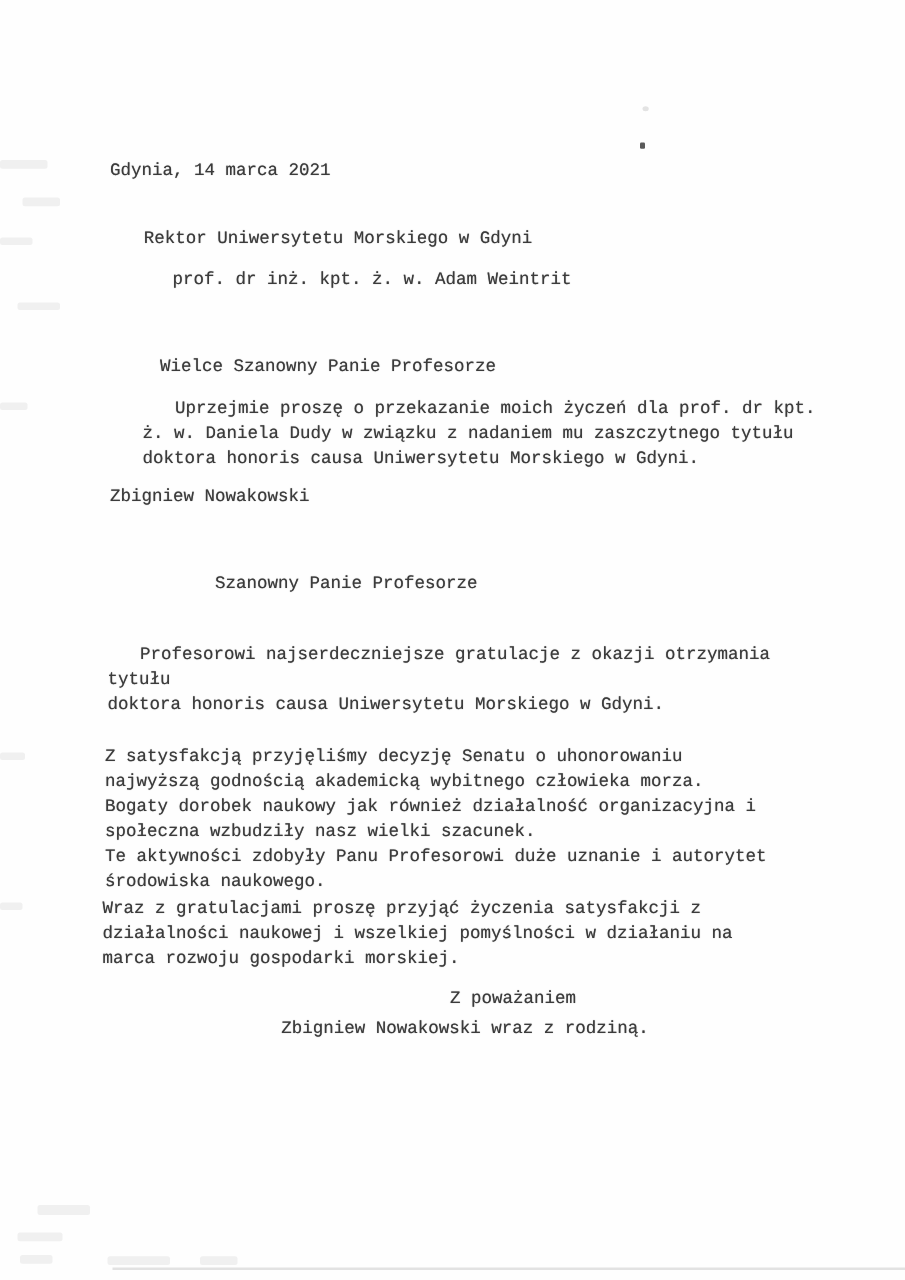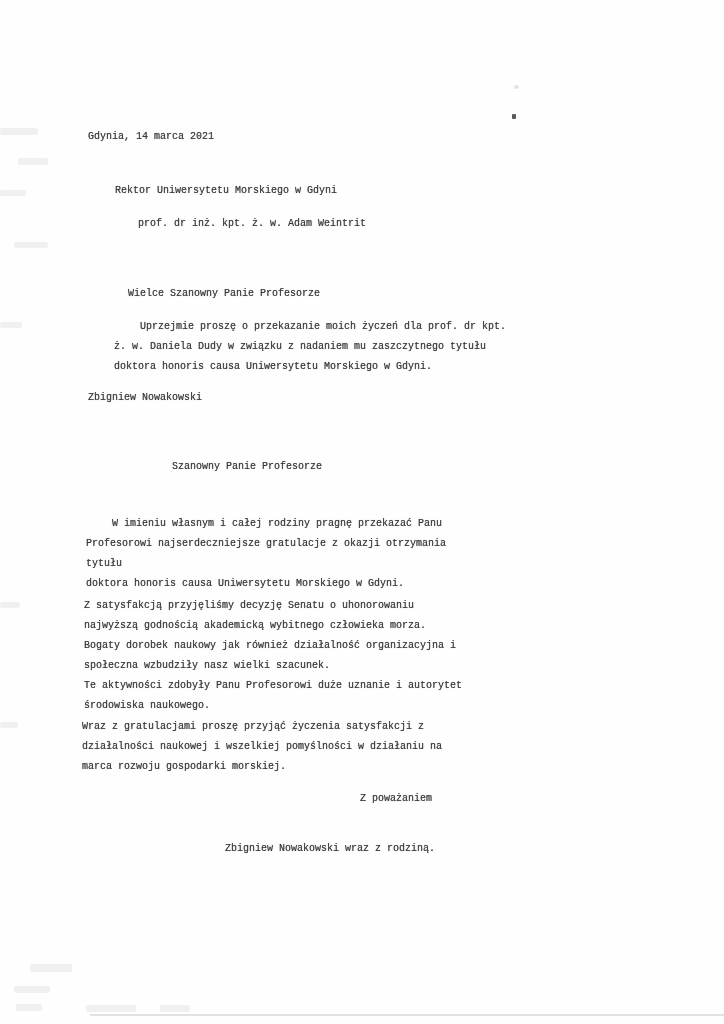--- a/index.html
+++ b/index.html
@@ -7,21 +7,21 @@
     padding: 0;
     background: #ffffff;
   }
   .page {
     position: relative;
     width: 724px;
     height: 1024px;
     background: #fefefe;
     overflow: hidden;
     font-family: "Liberation Mono", "DejaVu Sans Mono", monospace;
-    font-size: 10px;
+    font-size: 14px;
     line-height: 20px;
     color: #3b3b3b;
   }
   .txt {
     position: absolute;
     white-space: pre;
     text-shadow: 0 0 0.7px rgba(70,70,70,0.75);
   }
   .block .line {
     white-space: pre;
@@ -88,23 +88,23 @@
   <div class="txt" style="left:115px;top:181px;">Rektor Uniwersytetu Morskiego w Gdyni</div>
 
   <div class="txt" style="left:128px;top:284px;">Wielce Szanowny Panie Profesorze</div>
 
   <div class="txt block indent-first" style="left:86px;top:317px;margin-left:28px;"><div class="line">Uprzejmie proszę o przekazanie moich życzeń dla prof. dr kpt.</div><div class="line">ż. w. Daniela Dudy w związku z nadaniem mu zaszczytnego tytułu</div><div class="line">doktora honoris causa Uniwersytetu Morskiego w Gdyni.</div></div>
 
   <div class="txt" style="left:172px;top:457px;">Szanowny Panie Profesorze</div>
 
   <div class="txt" style="left:88px;top:388px;">Zbigniew Nowakowski</div>
 
-  <div class="txt block indent-first" style="left:86px;top:514px;"><div class="line">W imieniu własnym i całej rodziny pragnę przekazać Panu</div><div class="line">Profesorowi najserdeczniejsze gratulacje z okazji otrzymania</div><div class="line">tytułu</div><div class="line">doktora honoris causa Uniwersytetu Morskiego w Gdyni.</div></div>
+  <div class="txt block indent-first" style="left:86px;top:514px;"><div class="line">Profesorowi najserdeczniejsze gratulacje z okazji otrzymania</div><div class="line">tytułu</div><div class="line">doktora honoris causa Uniwersytetu Morskiego w Gdyni.</div></div>
 
   <div class="txt block" style="left:84px;top:596px;"><div class="line">Z satysfakcją przyjęliśmy decyzję Senatu o uhonorowaniu</div><div class="line">najwyższą godnością akademicką wybitnego człowieka morza.</div><div class="line">Bogaty dorobek naukowy jak również działalność organizacyjna i</div><div class="line">społeczna wzbudziły nasz wielki szacunek.</div><div class="line">Te aktywności zdobyły Panu Profesorowi duże uznanie i autorytet</div><div class="line">środowiska naukowego.</div></div>
 
   <div class="txt block" style="left:82px;top:717px;"><div class="line">Wraz z gratulacjami proszę przyjąć życzenia satysfakcji z</div><div class="line">działalności naukowej i wszelkiej pomyślności w działaniu na</div><div class="line">marca rozwoju gospodarki morskiej.</div></div>
 
   <div class="txt" style="left:360px;top:789px;font-family:Liberation Mono, monospace;">Z poważaniem</div>
 
-  <div class="txt" style="left:225px;top:839px;">Zbigniew Nowakowski wraz z rodziną.</div>
+  <div class="txt" style="left:225px;top:813px;">Zbigniew Nowakowski wraz z rodziną.</div>
 
 </div>
 
 </body></html>

